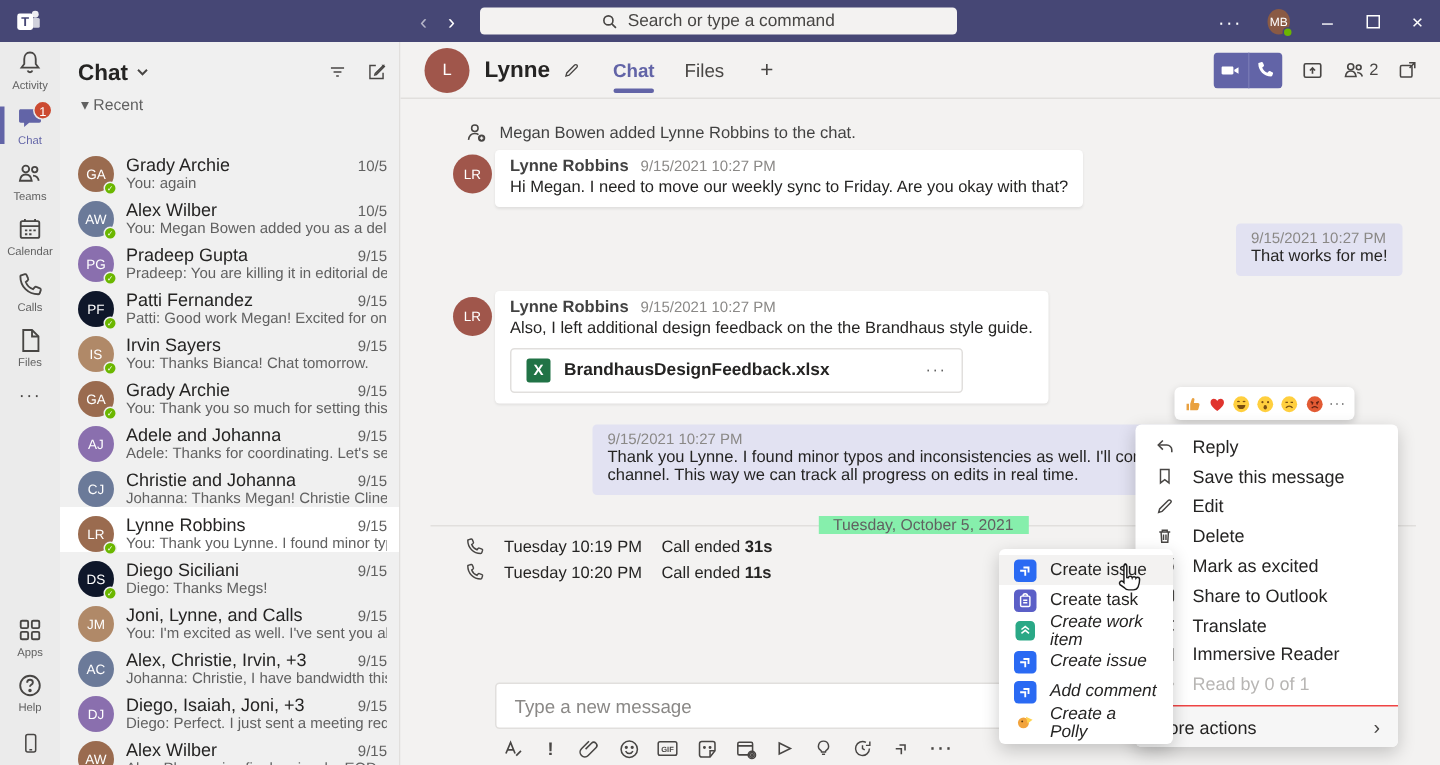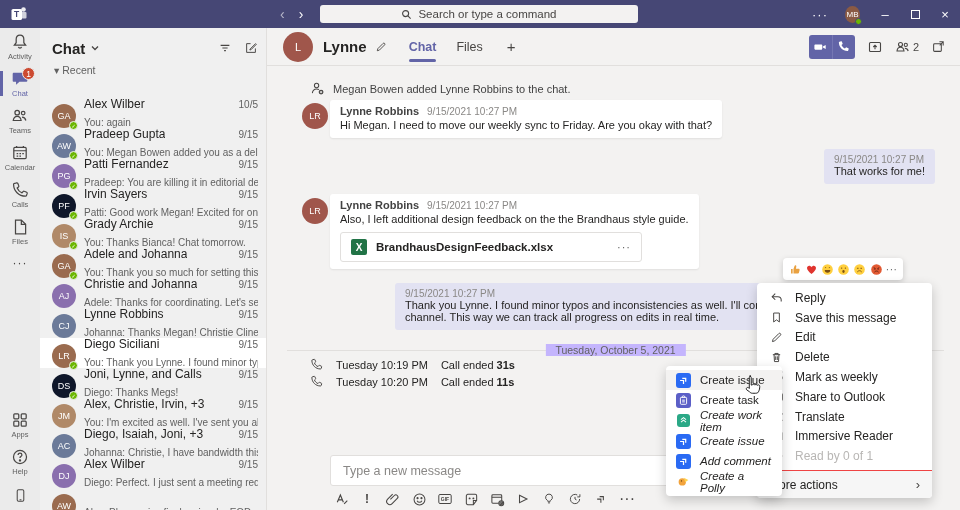--- a/index.html
+++ b/index.html
@@ -49,21 +49,21 @@
   .conv.sel { background:#fff; }
   .avatar { width:24px; height:24px; border-radius:50%; color:#fff; font-size:9px; display:flex; align-items:center;
     justify-content:center; position:relative; flex:none; }
   .avatar .pres { position:absolute; right:-2px; bottom:-2px; width:9px; height:9px; border-radius:50%; background:#6bb700;
     border:1.5px solid #f0f0f0; color:#fff; font-size:5px; display:flex; align-items:center; justify-content:center; }
   .a1{background:#9a6b4f;} .a2{background:#6b7a99;} .a3{background:#8a6fae;} .a4{background:#0f172a;} .a5{background:#b08968;}
   .conv-main { flex:1; min-width:0; margin-left:8px; }
   .conv-top { display:flex; align-items:baseline; }
   .conv-name { font-size:12px; color:#252423; white-space:nowrap; overflow:hidden; }
   .conv-date { margin-left:auto; font-size:10px; color:#616161; padding-left:4px; }
-  .conv-prev { font-size:10px; color:#616161; white-space:nowrap; overflow:hidden; max-width:178px;margin-top:36px; }
+  .conv-prev { font-size:10px; color:#616161; white-space:nowrap; overflow:hidden; max-width:178px; }
 
   
   .main { position:absolute; top:28px; left:267px; right:0; bottom:0; background:#f3f2f1; }
   .chat-head { position:absolute; top:0; left:0; right:0; height:38px; border-bottom:1px solid #e1dfdd; display:flex; align-items:center; }
   .ch-avatar { width:30px; height:30px; border-radius:50%; background:#a0564b; color:#fff; font-size:11px;
     display:flex; align-items:center; justify-content:center; margin-left:16px; }
   .ch-name { font-size:15px; font-weight:bold; color:#252423; margin-left:10px; }
   .ch-pencil { margin-left:8px; color:#484644; }
   .ch-tabs { display:flex; align-items:center; margin-left:22px; gap:20px; height:38px; }
   .ch-tab { font-size:12.5px; color:#484644; height:38px; display:flex; align-items:center; position:relative; }
@@ -86,21 +86,21 @@
   .msg-av { position:absolute; width:26px; height:26px; border-radius:50%; background:#a0564b; color:#fff; font-size:9px;
     display:flex; align-items:center; justify-content:center; }
   .own { position:absolute; background:#e2e2f2; border-radius:3px; padding:5px 10px 7px; font-size:11px; color:#252423; }
   .attach { margin-top:7px; background:#fff; border:1px solid #e1dfdd; border-radius:3px; height:30px; width:302px;
     display:flex; align-items:center; padding:0 10px; gap:9px; }
   .attach-name { font-size:11.5px; font-weight:bold; color:#252423; }
   .attach-dots { margin-left:auto; color:#616161; letter-spacing:1px; }
   .xlicon { width:16px; height:16px; background:#217346; border-radius:2px; color:#fff; font-size:10px; font-weight:bold;
     display:flex; align-items:center; justify-content:center; }
   .divider { position:absolute; left:20px; right:16px; top:322px; border-top:1px solid #e1dfdd; }
-  .divider span { position:absolute; top:-7px; left:50%; transform:translateX(-50%); background:#c4b5fd; padding:0 10px;
+  .divider span { position:absolute; top:-7px; left:50%; transform:translateX(-50%); background:#86efac; padding:0 10px;
     font-size:10.5px; color:#616161; white-space:nowrap; }
   .callrow { position:absolute; left:43px; display:flex; align-items:center; gap:13px; font-size:11px; color:#252423; }
   .callrow b { font-weight:bold; }
   .seen { position:absolute; width:12px; height:12px; border:1.2px solid #8a8ac2; border-radius:50%; color:#8a8ac2;
     font-size:7px; display:flex; align-items:center; justify-content:center; }
 
   
   .compose { position:absolute; left:63px; right:28px; top:427px; height:31px; background:#fff; border:1px solid #e1dfdd; border-radius:3px; }
   .compose input { width:100%; height:100%; border:none; outline:none; font-size:12.5px; color:#252423; padding:0 12px;
     font-family:inherit; background:transparent; }
@@ -724,21 +724,21 @@
       <span>Delete</span>
     </div>
     <div class="cm-item">
       <span class="cmic">
           <svg width="14" height="14" viewBox="0 0 16 16" fill="none" stroke="currentColor" stroke-width="1.1">
             <circle cx="4.3" cy="9.5" r="2"></circle>
             <circle cx="11.7" cy="9.5" r="2"></circle>
             <path d="M6.3 9.3a1.8 1.8 0 0 1 3.4 0M2.3 9 3 5.5M13.7 9 13 5.5M2 13.5 14 2.5"></path>
           </svg>
         </span>
-      <span>Mark as weekly</span>
+      <span>Mark as excited</span>
     </div>
     <div class="cm-item">
       <span class="cmic">
           <svg width="14" height="14" viewBox="0 0 16 16" fill="none" stroke="currentColor" stroke-width="1.1">
             <rect x="2" y="3.8" width="12" height="8.4" rx="1"></rect>
             <path d="M2.3 4.8 8 8.8l5.7-4"></path>
           </svg>
         </span>
       <span>Share to Outlook</span>
     </div>

